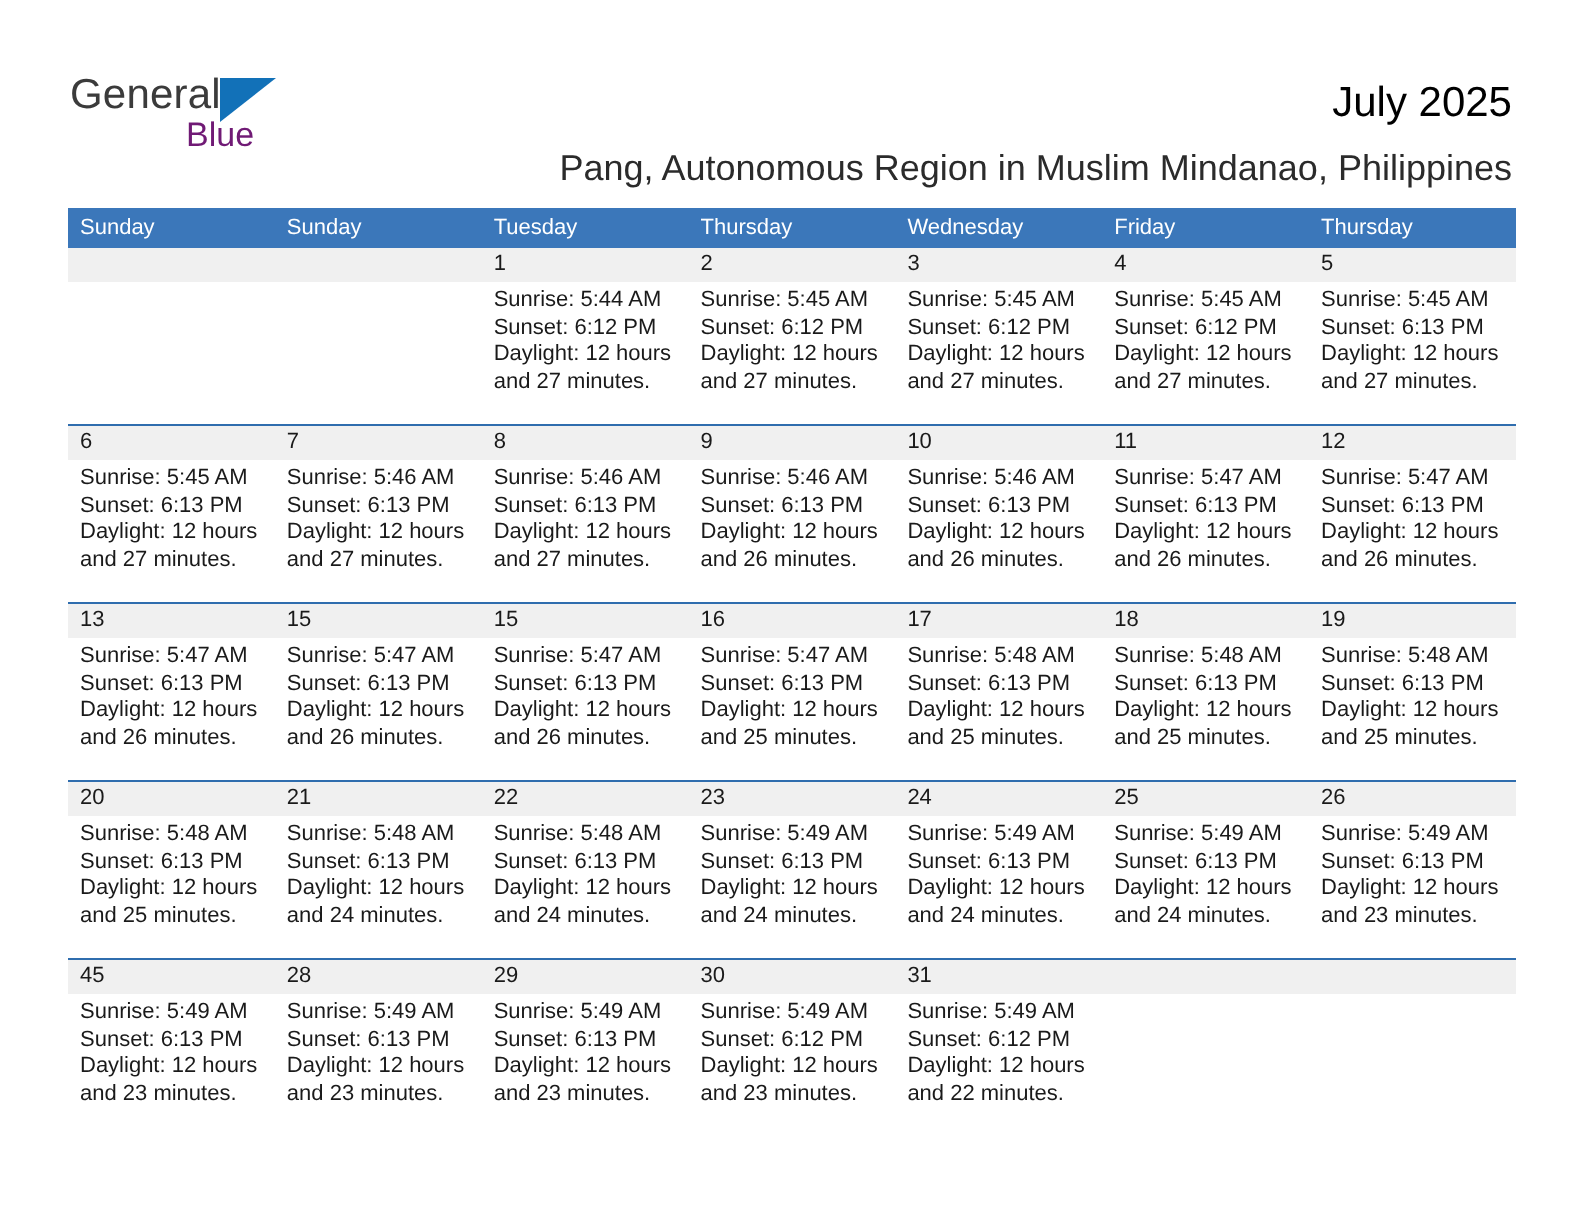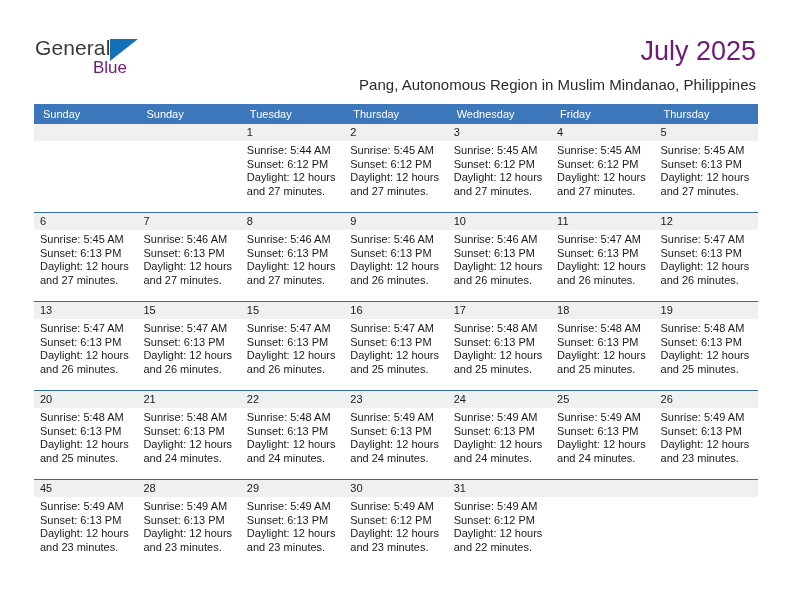--- a/index.html
+++ b/index.html
@@ -59,30 +59,30 @@
     left: 58px;
     top: 20px;
     font-size: 17px;
     color: #701a75;
     line-height: 23px;
   }
   .title {
     position: absolute;
     right: 36px;
     top: 36px;
-    font-size: 27px;
-    color: #701a75;
+    font-size: 21px;
+    color: #000000;
     line-height: 31px;
     white-space: nowrap;
   }
   .subtitle {
     position: absolute;
     right: 36px;
     top: 76px;
-    font-size: 15px;
+    font-size: 18px;
     color: #2b2b2b;
     line-height: 17px;
     white-space: nowrap;
   }
 
   
   .cal {
     position: absolute;
     left: 34px;
     top: 104px;
@@ -91,23 +91,23 @@
   .week-head {
     display: flex;
     background: #3b77ba;
     height: 20px;
   }
   .week-head .hcell {
     flex: 1 1 0;
     color: #ffffff;
     font-size: 11px;
     line-height: 20px;
+    padding-left: 6px;
     box-sizing: border-box;
     white-space: nowrap;
-    margin-left: 9px;
   }
   .week {
     display: flex;
     border-top: 1.5px solid #2f6dae;
     height: 88px;
   }
   .week.first {
     border-top: none;
   }
   .cell {

